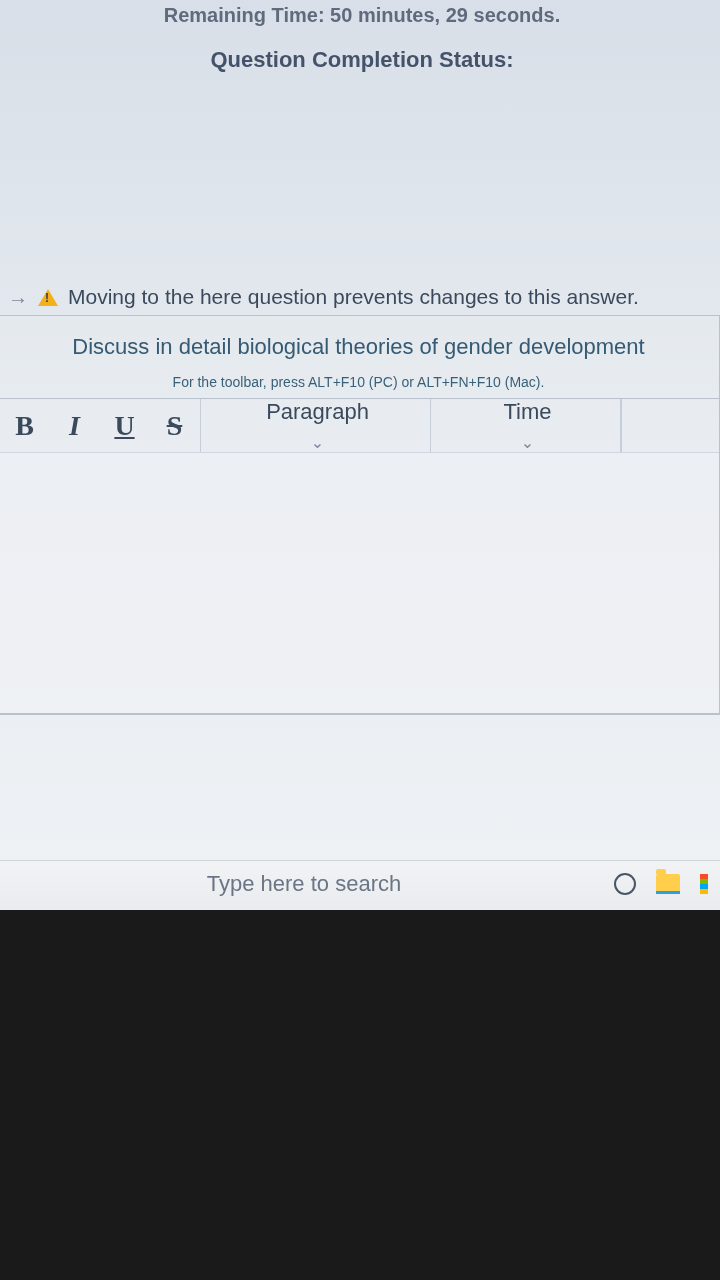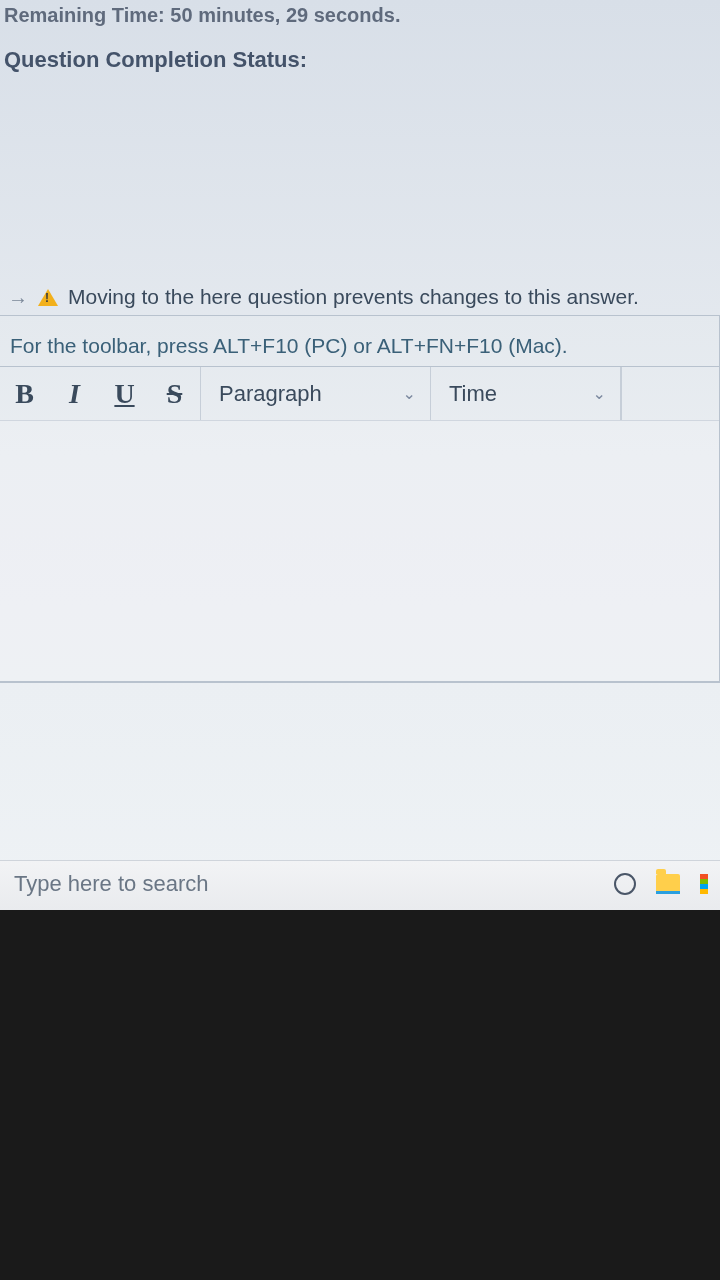--- a/index.html
+++ b/index.html
@@ -1,15 +1,15 @@
 <!DOCTYPE html>
 <html><head>
 <meta charset="utf-8">
 <style>
-  * { box-sizing: border-box; margin: 0; padding: 0; }
+  * { box-sizing: border-box; margin: 0; padding: 0; text-align: center; }
   html, body {
     width: 720px;
     height: 1280px;
     font-family: Arial, Helvetica, sans-serif;
     background: #1a1a1a;
     overflow: hidden;
   }
   .screen {
     width: 720px;
     height: 1280px;
@@ -81,21 +81,21 @@
     border-left: none;
     background: rgba(255,255,255,0.05);
     padding: 18px 12px 0 10px;
   }
   .q-text {
     font-size: 22px;
     color: #355a73;
     padding-bottom: 14px;
   }
   .hint {
-    font-size: 21px;
+    font-size: 14px;
     color: #3a6078;
     padding-bottom: 8px;
   }
   .editor {
     border-top: 1px solid #b8c2ce;
     border-bottom: 1px solid #b8c2ce;
     margin: 0 -12px 0 -10px;
   }
   .toolbar {
     display: flex;
@@ -119,20 +119,21 @@
   .tb-btn.strike { text-decoration: line-through; font-weight: 600; }
   .tb-sep { width: 1px; background: #c6ced8; }
   .tb-select {
     display: flex;
     align-items: center;
     justify-content: space-between;
     padding: 0 14px 0 18px;
     font-size: 22px;
     color: #3a4a5c;
     border-right: 1px solid #c6ced8;
+    flex-direction: column;
   }
   .tb-select.para { width: 230px; }
   .tb-select.font { width: 190px; }
   .chev {
     font-size: 16px;
     color: #7d8aa0;
   }
   .editor-body {
     height: 260px;
     background: rgba(255,255,255,0.15);
@@ -208,20 +209,21 @@
     <div class="spacer"></div>
 
     <div class="warn-row">
       <span class="arrow-glyph">→</span>
       <span class="warn-triangle"></span>
       <span>Moving to the here question prevents changes to this answer.</span>
     </div>
 
 
     <div class="q-box">
+      <div class="q-text">Discuss in detail biological theories of gender development</div>
       <div class="hint">For the toolbar, press ALT+F10 (PC) or ALT+FN+F10 (Mac).</div>
 
       <div class="editor">
         <div class="toolbar">
           <div class="tb-btn bold">B</div>
           <div class="tb-btn italic">I</div>
           <div class="tb-btn underline">U</div>
           <div class="tb-btn strike">S</div>
           <div class="tb-sep"></div>
           <div class="tb-select para">

